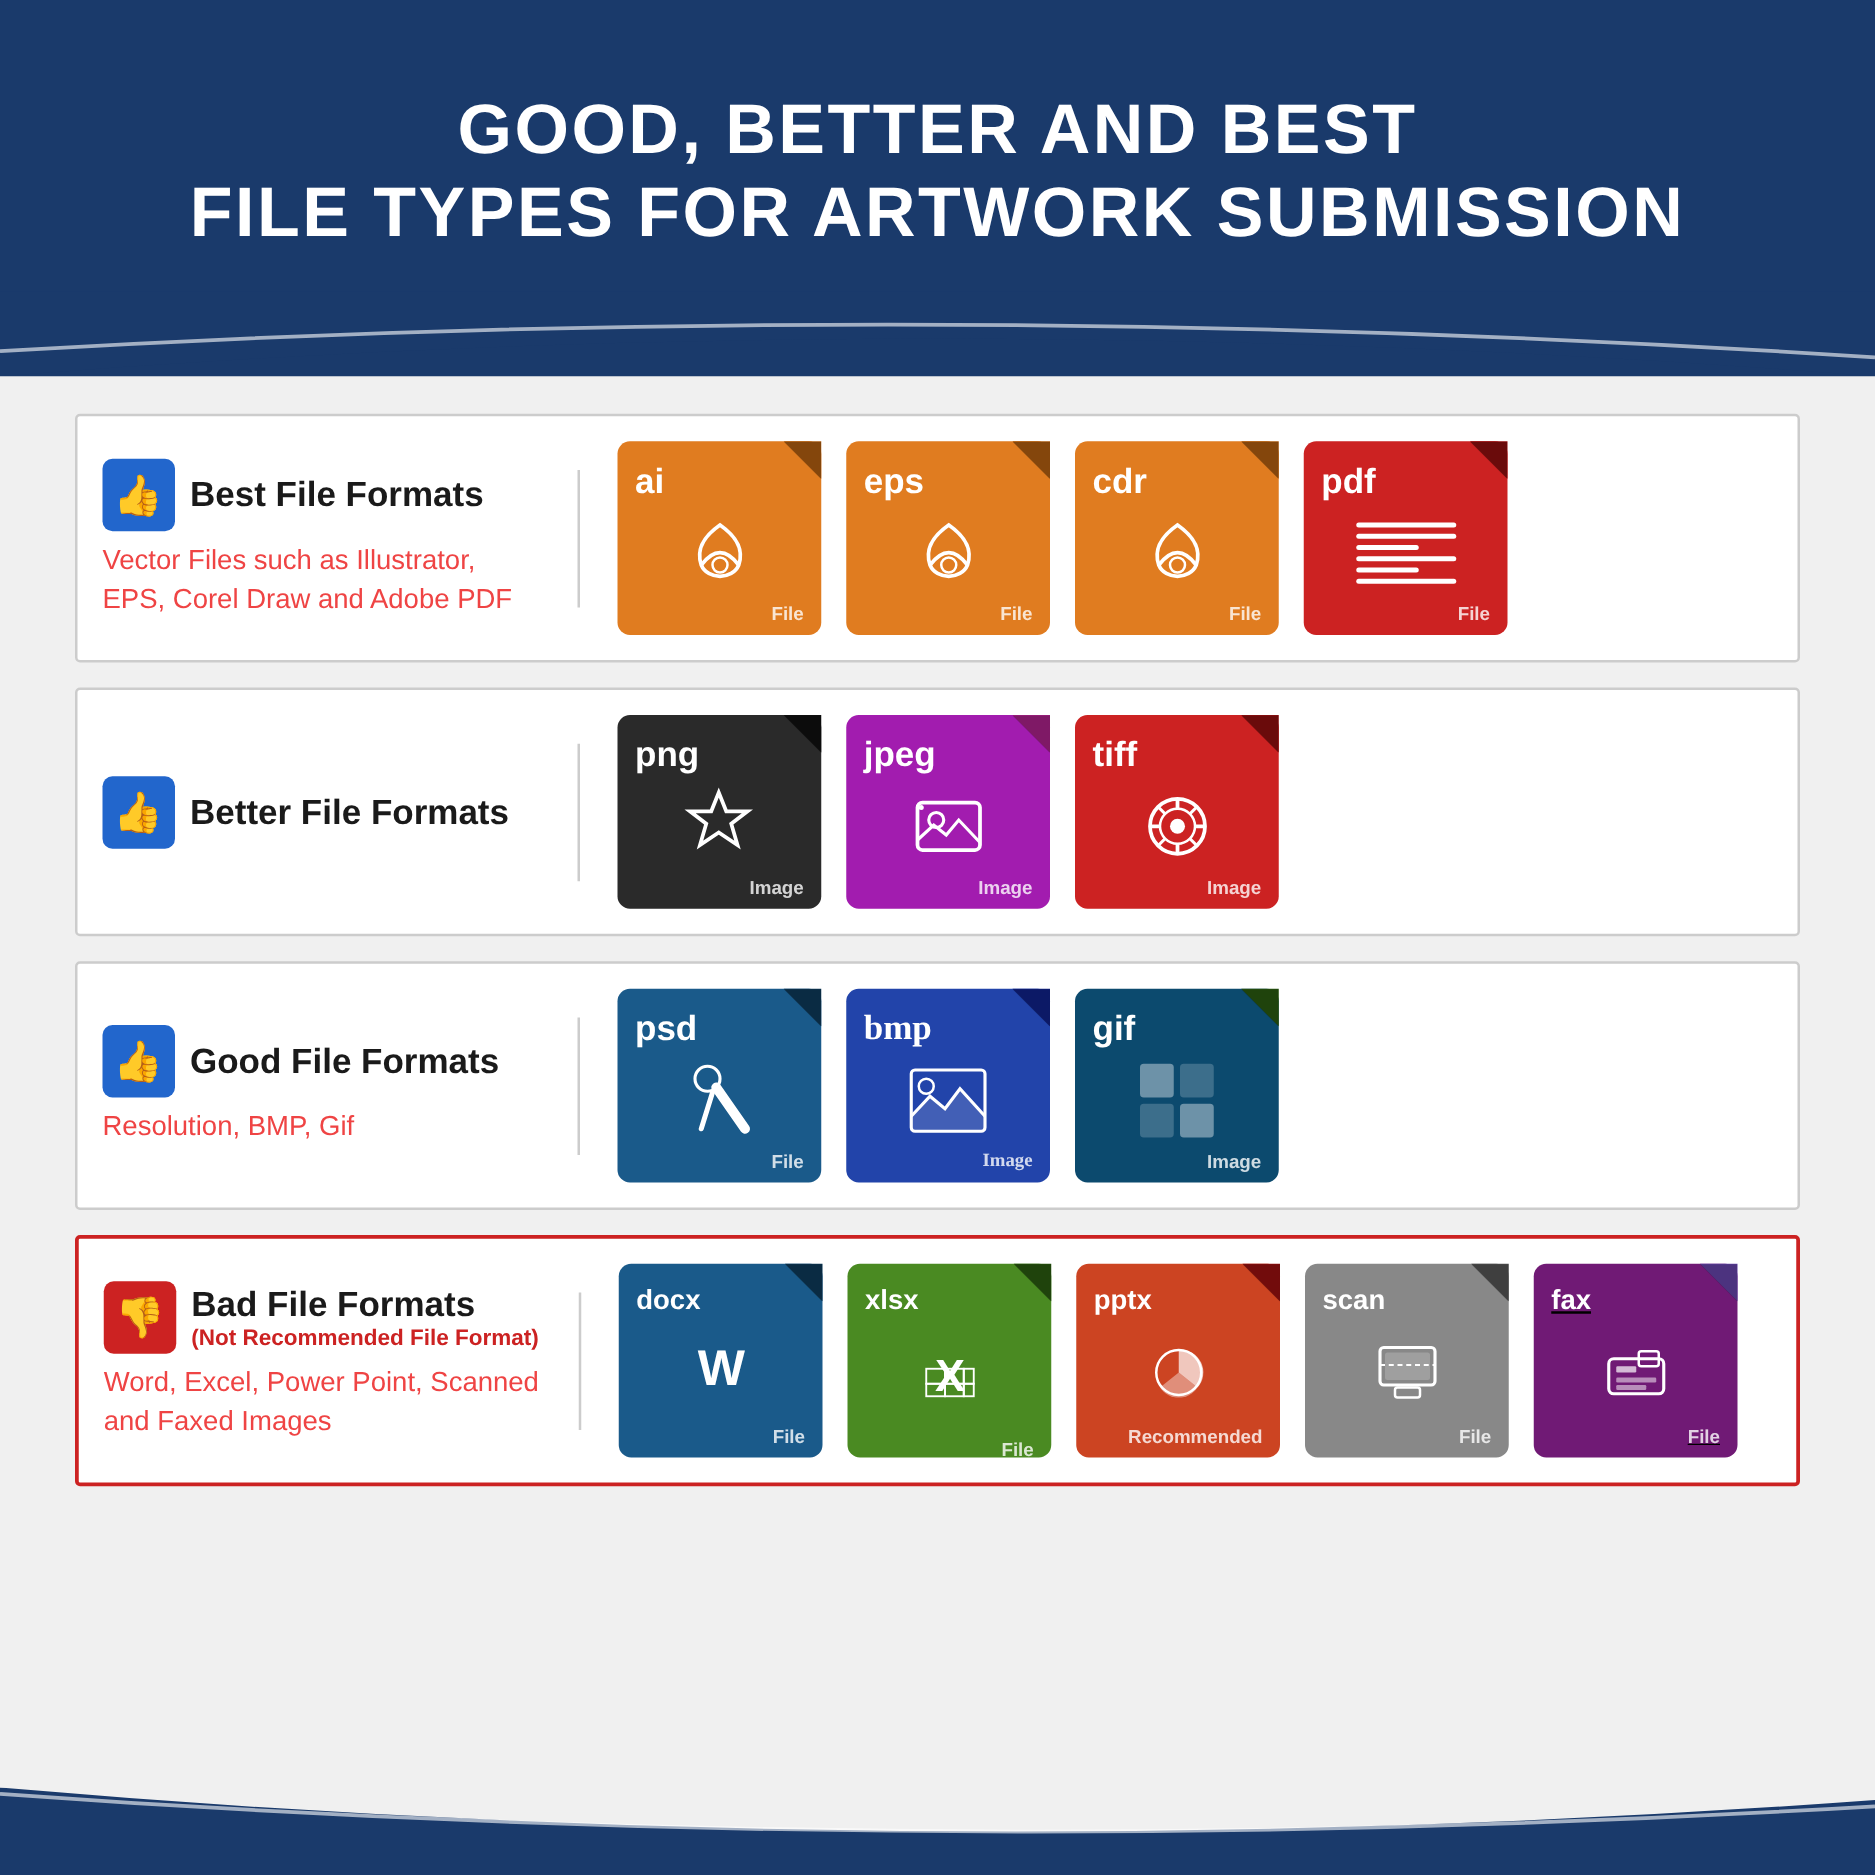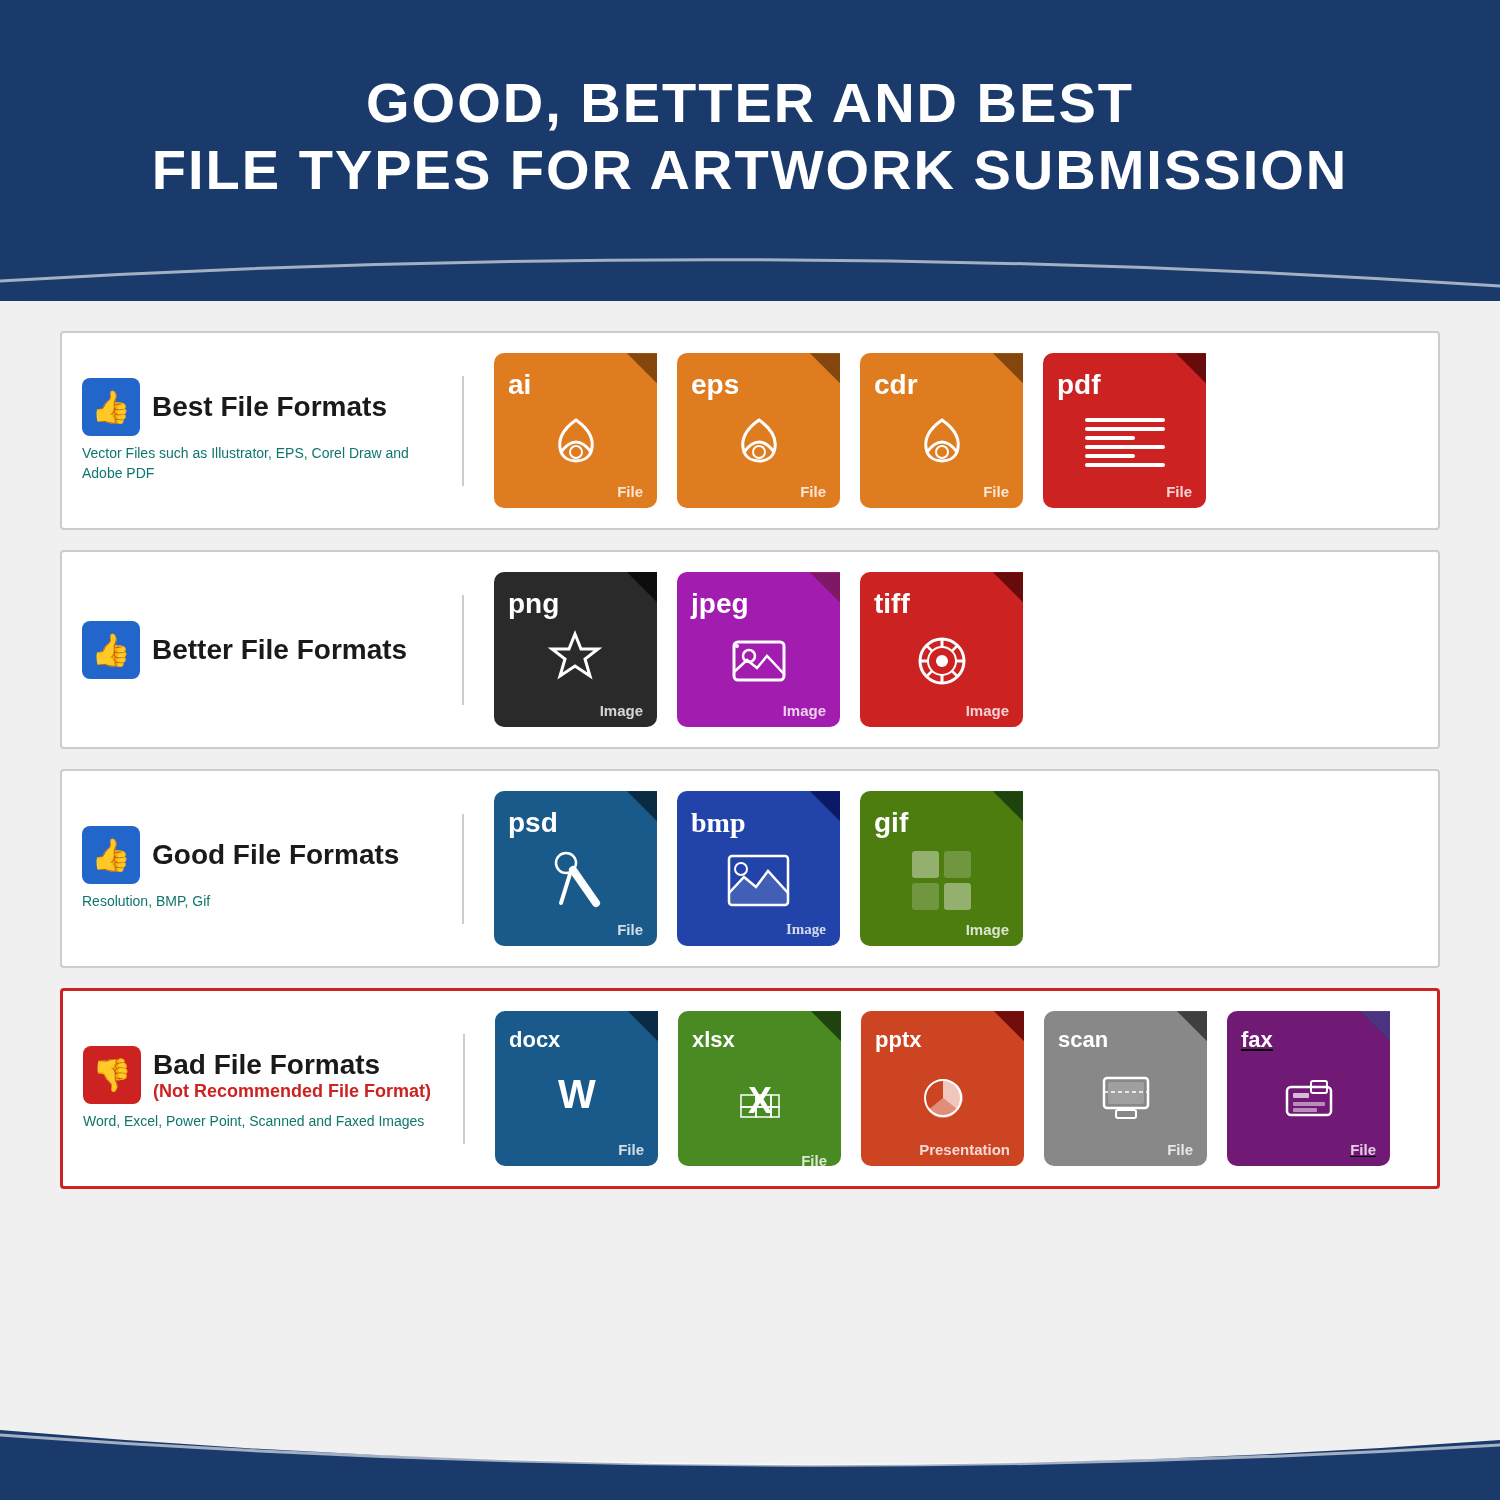--- a/index.html
+++ b/index.html
@@ -81,22 +81,22 @@
       color: #1a1a1a;
     }
 
     .row-subtitle {
       font-size: 18px;
       color: #cc2222;
       font-weight: 700;
     }
 
     .row-description {
-      font-size: 14px;
-      color: #0f766e;
+      font-size: 22px;
+      color: #ef4444;
       line-height: 1.4;
     }
 
     .row-divider {
       width: 2px;
       height: 110px;
       background: #cccccc;
       margin-right: 30px;
       flex-shrink: 0;
     }
@@ -224,21 +224,21 @@
       border-width: 0 30px 30px 0;
       border-color: transparent #0e3a5a transparent transparent;
     }
 
     .bmp-file { background: #2244aa; font-family: Liberation Serif, serif; }
     .bmp-file::before {
       border-width: 0 30px 30px 0;
       border-color: transparent #112288 transparent transparent;
     }
 
-    .gif-file { background: #4d7c0f; }
+    .gif-file { background: #0c4a6e; }
     .gif-file::before {
       border-width: 0 30px 30px 0;
       border-color: transparent #2a5a11 transparent transparent;
     }
 
     .docx-file { background: #1a5a8a; }
     .docx-file::before {
       border-width: 0 30px 30px 0;
       border-color: transparent #0e3a5a transparent transparent;
     }
@@ -563,21 +563,21 @@
           <div class="file-icon pptx-file">
             <div class="file-corner-fold"></div>
             <span class="file-ext" style="font-size:22px;">pptx</span>
             <div class="file-graphic">
               <svg width="58" height="55" viewBox="0 0 58 55">
                 <circle cx="29" cy="28" r="18" fill="none" stroke="white" stroke-width="2"></circle>
                 <path d="M29 28 L29 10 A18 18 0 0 1 44 40 Z" fill="white" opacity="0.7"></path>
                 <path d="M29 28 L44 40 A18 18 0 0 1 14 40 Z" fill="white" opacity="0.4"></path>
               </svg>
             </div>
-            <span class="file-label">Presentation</span>
+            <span class="file-label">Recommended</span>
           </div>
 
           <div class="file-icon scan-file">
             <div class="file-corner-fold"></div>
             <span class="file-ext" style="font-size:22px;">scan</span>
             <div class="file-graphic">
               <svg width="60" height="55" viewBox="0 0 60 55">
                 <rect x="8" y="8" width="44" height="30" rx="3" fill="none" stroke="white" stroke-width="2.5"></rect>
                 <rect x="12" y="12" width="36" height="22" rx="2" fill="rgba(255,255,255,0.2)"></rect>
                 <rect x="20" y="40" width="20" height="8" rx="2" fill="none" stroke="white" stroke-width="2"></rect>

